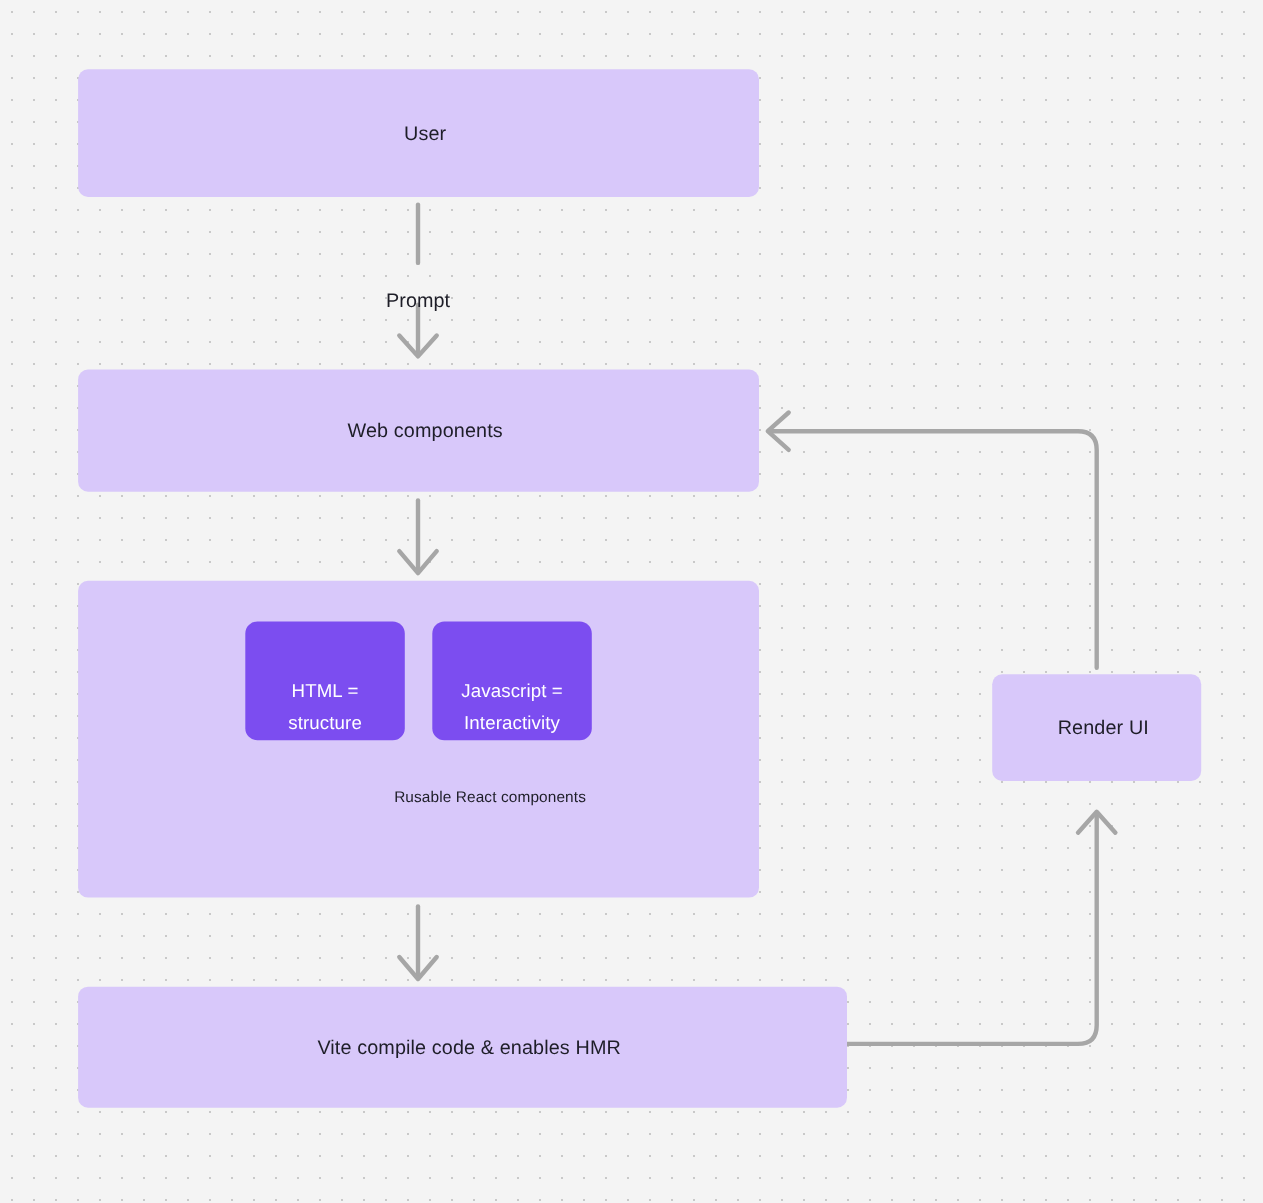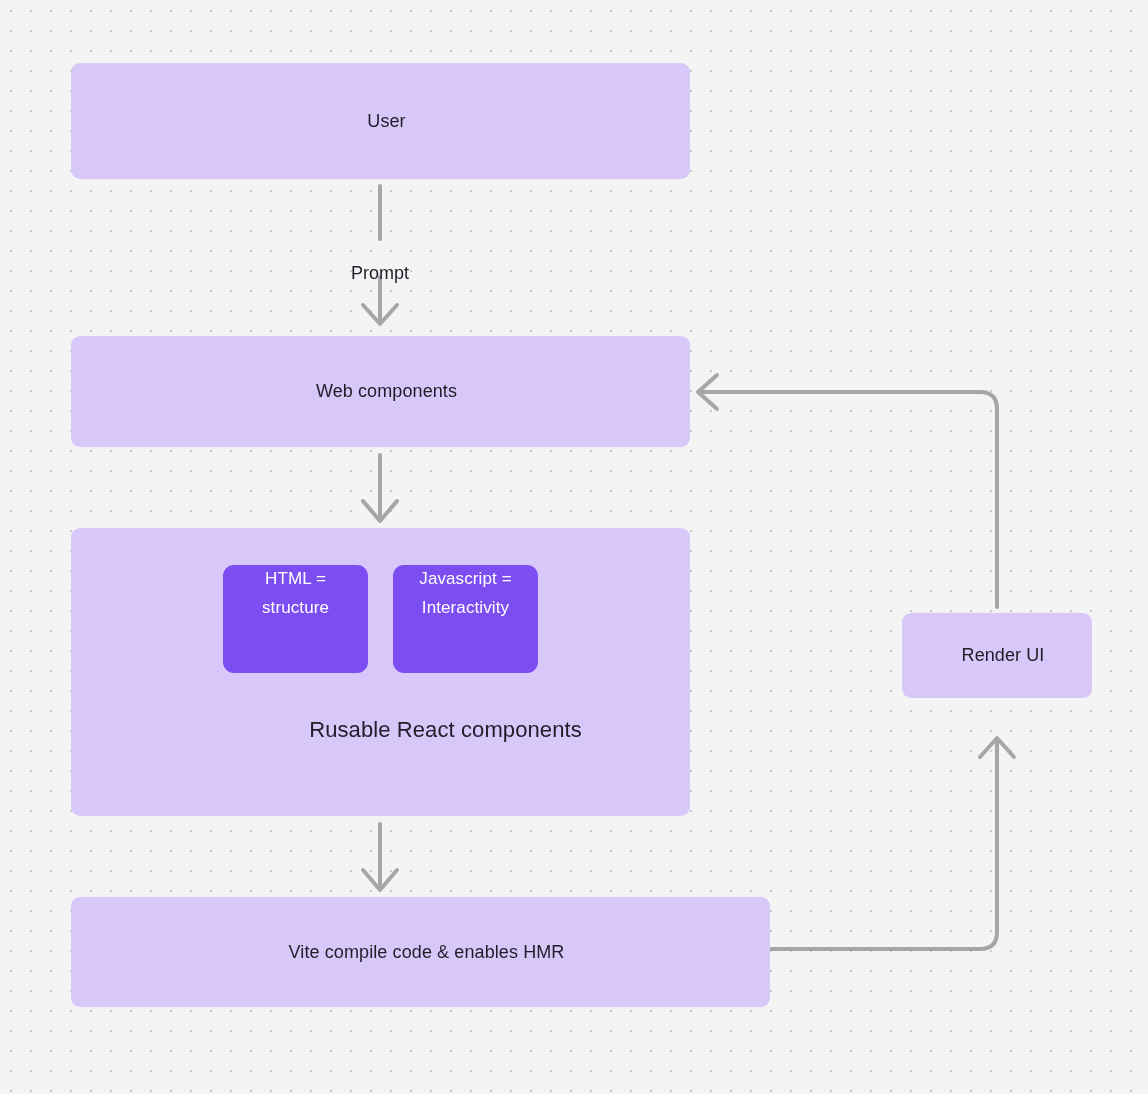--- a/index.html
+++ b/index.html
@@ -50,21 +50,21 @@
     text-align: center;
     letter-spacing: 0.1px;
     padding-left: 12px;
   }
 
   .node-user      { left: 71px;  top: 63px;  width: 619px; height: 116px; }
   .node-webapp    { left: 71px;  top: 336px; width: 619px; height: 111px; }
   .node-components{ left: 71px;  top: 528px; width: 619px; height: 288px;
                     display: block; }
   .node-vite      { left: 71px;  top: 897px; width: 699px; height: 110px; }
-  .node-render    { left: 902px; top: 613px; width: 190px; height: 85px; }
+  .node-render    { left: 902px; top: 613px; width: 190px; height: 97px; }
 
   
   .sub-row {
     position: absolute;
     left: 0;
     top: 37px;
     width: 619px;
     display: flex;
     justify-content: center;
     gap: 25px;
@@ -72,34 +72,34 @@
   .subnode {
     box-sizing: border-box;
     width: 145px;
     height: 108px;
     border-radius: 11px;
     background: #7c4df0;
     color: #ffffff;
     font-size: 17px;
     line-height: 1.7;
     display: flex;
-    align-items: flex-start;
+    align-items: flex-end;
     justify-content: center;
     text-align: center;
     padding: 0 8px;
   }
   .subnode span { display: block; }
 
   .container-caption {
     position: absolute;
     left: 0;
     top: 187px;
     width: 749px;
     text-align: center;
-    font-size: 22px;
+    font-size: 14px;
     color: #1e1e28;
   }
 
   
   .edge-label {
     position: absolute;
     font-size: 18px;
     color: #1e1e28;
     background: transparent;
     white-space: nowrap;

